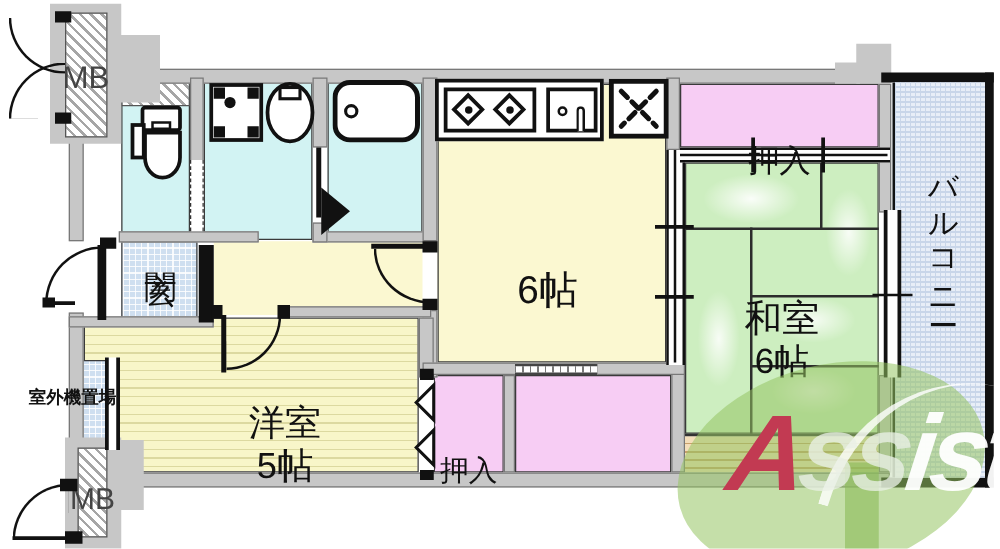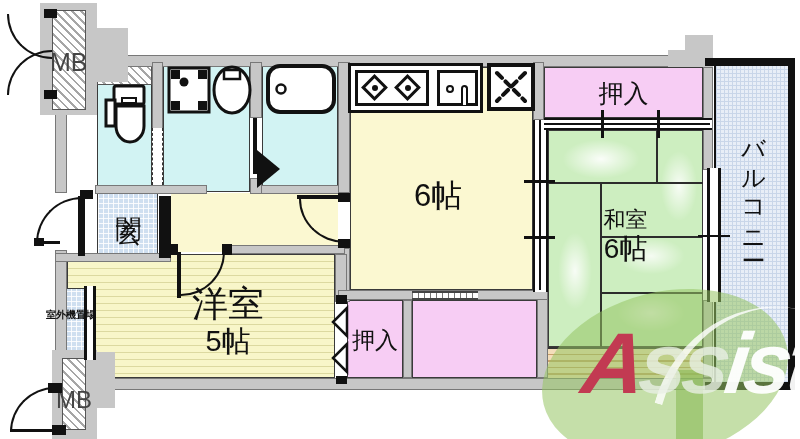--- a/index.html
+++ b/index.html
@@ -23,21 +23,21 @@
         repeating-linear-gradient(90deg,#c9d6e9 0 1px,transparent 1px 4px);}
   .tatami{background-color:#cdeec0;background-image:
         radial-gradient(ellipse 55px 28px at 52px 28px,rgba(255,255,255,.9),transparent 70%),
         radial-gradient(ellipse 26px 50px at 130px 55px,rgba(255,255,255,.85),transparent 70%),
         radial-gradient(ellipse 24px 55px at 26px 140px,rgba(255,255,255,.85),transparent 70%),
         radial-gradient(ellipse 48px 26px at 102px 125px,rgba(255,255,255,.8),transparent 70%),
         radial-gradient(ellipse 48px 26px at 102px 182px,rgba(255,255,255,.8),transparent 70%);}
   .wood{background:repeating-linear-gradient(180deg,#f4deba 0 5px,#c9a06c 5px 6.5px);border-top:2px solid #333;}
   .tline{background:#2c2c2c;}
   .lbl{color:#111;line-height:1.15;white-space:nowrap;}
-  .lblcenter{display:flex;flex-direction:column;align-items:center;justify-content:center;text-align:center;}
+  .lblcenter{display:flex;flex-direction:column;align-items:center;justify-content:center;text-align:center;margin-top:36px;}
   .vert{writing-mode:vertical-rl;text-orientation:upright;}
   .arc{border:0 solid #111;background:transparent;}
   .slide{background:#fff;}
   .bracket{background:#111;}
   .wm-text{font-style:italic;font-weight:900;transform:skewX(-7deg);letter-spacing:-5px;}
 </style>
 </head>
 <body>
 
 <div id="plan">
@@ -195,30 +195,30 @@
   <svg class="abs" style="left:266px;top:64px;" width="70" height="50" viewBox="0 0 70 50">
     <rect x="2" y="2" width="66" height="46" rx="12" fill="#fff" stroke="#111" stroke-width="4"></rect>
     <circle cx="15" cy="25" r="4.5" fill="#fff" stroke="#111" stroke-width="2.5"></circle>
   </svg>
 
   <div class="abs lbl vert" style="left:113px;top:197px;font-size:26px;">玄関</div>
   <div class="abs lbl lblcenter" style="left:368px;top:148px;width:140px;height:95px;">
     <span style="font-size:31px;">6帖</span>
   </div>
   <div class="abs lbl lblcenter" style="left:558px;top:192px;width:135px;height:88px;">
-    <span style="font-size:22px;">和室</span>
+    <span style="font-size:30px;">和室</span>
     <span style="font-size:28px;">6帖</span>
   </div>
   <div class="abs lbl lblcenter" style="left:158px;top:278px;width:140px;height:85px;">
-    <span style="font-size:36px;">洋室</span>
+    <span style="font-size:29px;">洋室</span>
     <span style="font-size:29px;">5帖</span>
   </div>
   <div class="abs lbl lblcenter" style="left:544px;top:77px;width:159px;height:32px;font-size:25px;">押入</div>
   <div class="abs lbl lblcenter" style="left:345px;top:324px;width:60px;height:32px;font-size:23px;">押入</div>
-  <div class="abs lbl" style="left:46px;top:309px;font-size:10px;font-weight:bold;">室外機置場</div>
+  <div class="abs lbl" style="left:23px;top:309px;font-size:14px;font-weight:bold;">室外機置場</div>
 
   <div class="abs" style="left:540px;top:292px;width:250px;height:165px;background:rgba(150,196,98,0.55);border-radius:50%;transform:rotate(-14deg);"></div>
   <div class="abs" style="left:676px;top:370px;width:27px;height:69px;background:rgba(139,186,88,0.6);"></div>
   <div class="abs" style="left:670px;top:292px;width:120px;height:130px;border-top-left-radius:100%;border-left:8px solid rgba(255,255,255,0.8);transform:rotate(16deg);"></div>
   <div class="abs wm-text" style="left:583px;top:314px;font-size:86px;">
     <span style="color:#c23a52;">A</span><span style="color:rgba(233,239,229,0.78);">ss</span><span style="color:rgba(255,255,255,0.95);">ist</span>
   </div>
 
 </div>
 

